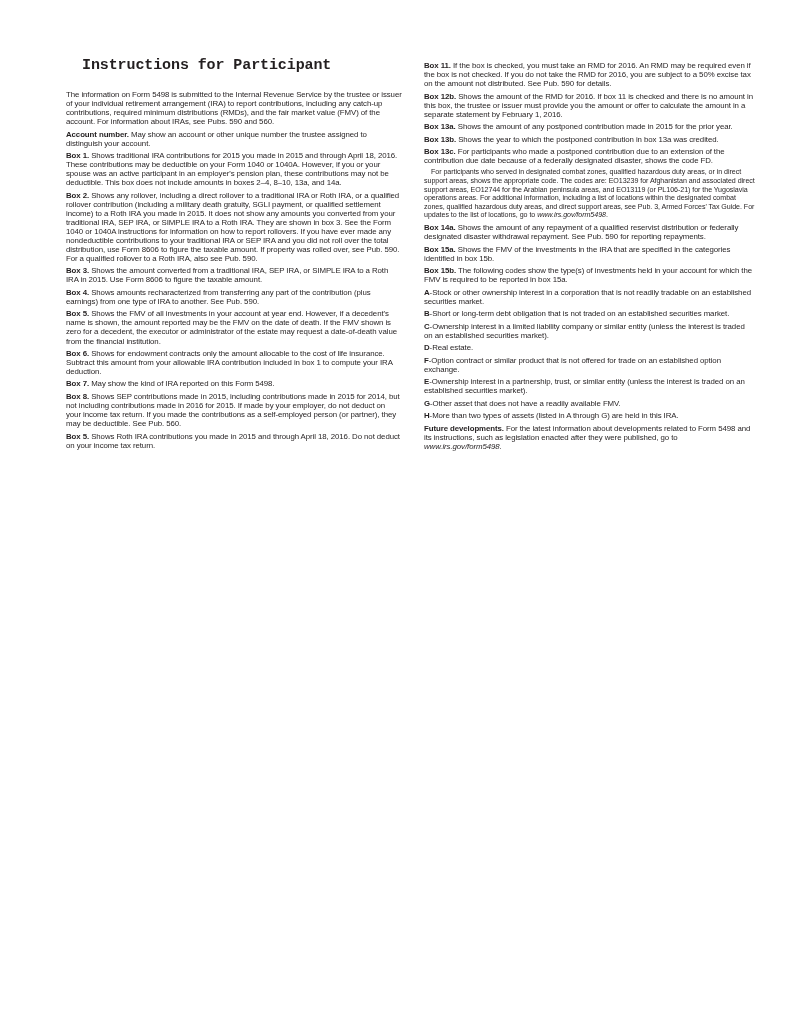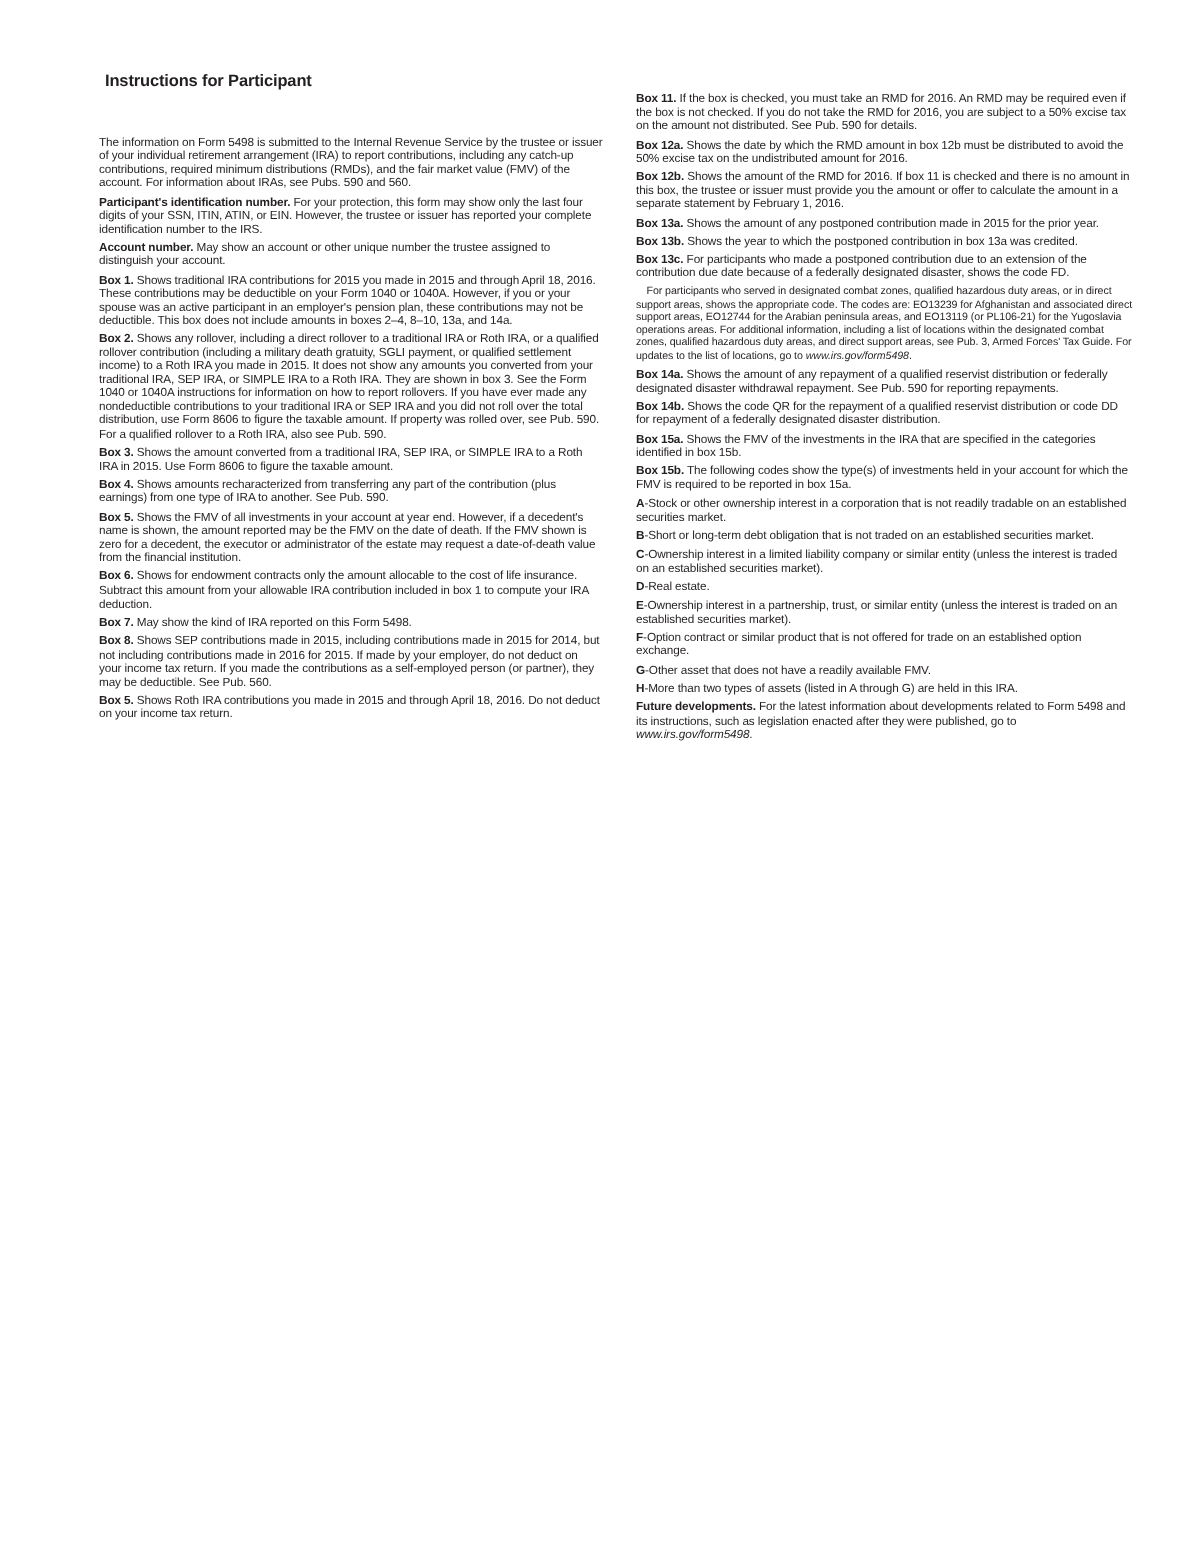--- a/index.html
+++ b/index.html
@@ -1,64 +1,61 @@
 <!DOCTYPE html>
 <html><head>
 <meta charset="utf-8">
 <style>
   html, body { margin: 0; padding: 0; background: #ffffff; }
   body { width: 800px; height: 1035px; position: relative; overflow: hidden;
          font-family: "Liberation Sans", sans-serif; color: #231f20; }
   .page { position: absolute; left: 0; top: 0; width: 800px; height: 1035px; background: #fff; }
-  .title { position: absolute; left: 66px; top: 43px; font-size: 11px; font-weight: bold;
-           letter-spacing: -0.1px; margin: 4px; line-height: 14px; }
+  .title { position: absolute; left: 66px; top: 43px; font-size: 15px; font-weight: bold;
+           letter-spacing: -0.1px; margin: 16px; line-height: 14px; font-family: Liberation Mono, monospace; }
   .col { position: absolute; top: 61px; font-size: 7.85px; line-height: 9.05px; letter-spacing: -0.08px; }
   .col-left { left: 66px; width: 336px; margin-top: 29px; }
   .col-right { left: 424px; width: 331px; }
   .col p { margin: 0 0 3.4px 0; }
   .col b { font-weight: bold; }
   .col i { font-style: italic; }
   .small { font-size: 7.1px; line-height: 8.6px; letter-spacing: -0.05px; text-indent: 7px; }
 </style>
 </head>
 <body>
 
 <div class="page">
   <h1 class="title">Instructions for Participant</h1>
 
   <div class="col col-left">
     <p><span>The information on Form 5498 is submitted to the Internal Revenue Service by the trustee or issuer of your individual retirement arrangement (IRA) to report contributions, including any catch-up contributions, required minimum distributions (RMDs), and the fair market value (FMV) of the account. For information about IRAs, see Pubs. 590 and 560.</span></p>
-    <p><b>Participant's identification number.</b><span> For your protection, this form may show only the last four digits of your SSN, ITIN, ATIN, or EIN. However, the trustee or issuer has reported your complete identification number to the IRS.</span></p>
     <p><b>Account number.</b><span> May show an account or other unique number the trustee assigned to distinguish your account.</span></p>
     <p><b>Box 1.</b><span> Shows traditional IRA contributions for 2015 you made in 2015 and through April 18, 2016. These contributions may be deductible on your Form 1040 or 1040A. However, if you or your spouse was an active participant in an employer's pension plan, these contributions may not be deductible. This box does not include amounts in boxes 2–4, 8–10, 13a, and 14a.</span></p>
     <p><b>Box 2.</b><span> Shows any rollover, including a direct rollover to a traditional IRA or Roth IRA, or a qualified rollover contribution (including a military death gratuity, SGLI payment, or qualified settlement income) to a Roth IRA you made in 2015. It does not show any amounts you converted from your traditional IRA, SEP IRA, or SIMPLE IRA to a Roth IRA. They are shown in box 3. See the Form 1040 or 1040A instructions for information on how to report rollovers. If you have ever made any nondeductible contributions to your traditional IRA or SEP IRA and you did not roll over the total distribution, use Form 8606 to figure the taxable amount. If property was rolled over, see Pub. 590. For a qualified rollover to a Roth IRA, also see Pub. 590.</span></p>
     <p><b>Box 3.</b><span> Shows the amount converted from a traditional IRA, SEP IRA, or SIMPLE IRA to a Roth IRA in 2015. Use Form 8606 to figure the taxable amount.</span></p>
     <p><b>Box 4.</b><span> Shows amounts recharacterized from transferring any part of the contribution (plus earnings) from one type of IRA to another. See Pub. 590.</span></p>
     <p><b>Box 5.</b><span> Shows the FMV of all investments in your account at year end. However, if a decedent's name is shown, the amount reported may be the FMV on the date of death. If the FMV shown is zero for a decedent, the executor or administrator of the estate may request a date-of-death value from the financial institution.</span></p>
     <p><b>Box 6.</b><span> Shows for endowment contracts only the amount allocable to the cost of life insurance. Subtract this amount from your allowable IRA contribution included in box 1 to compute your IRA deduction.</span></p>
     <p><b>Box 7.</b><span> May show the kind of IRA reported on this Form 5498.</span></p>
     <p><b>Box 8.</b><span> Shows SEP contributions made in 2015, including contributions made in 2015 for 2014, but not including contributions made in 2016 for 2015. If made by your employer, do not deduct on your income tax return. If you made the contributions as a self-employed person (or partner), they may be deductible. See Pub. 560.</span></p>
     <p><b>Box 5.</b><span> Shows Roth IRA contributions you made in 2015 and through April 18, 2016. Do not deduct on your income tax return.</span></p>
   </div>
 
   <div class="col col-right">
     <p><b>Box 11.</b><span> If the box is checked, you must take an RMD for 2016. An RMD may be required even if the box is not checked. If you do not take the RMD for 2016, you are subject to a 50% excise tax on the amount not distributed. See Pub. 590 for details.</span></p>
-    <p><b>Box 12a.</b><span> Shows the date by which the RMD amount in box 12b must be distributed to avoid the 50% excise tax on the undistributed amount for 2016.</span></p>
     <p><b>Box 12b.</b><span> Shows the amount of the RMD for 2016. If box 11 is checked and there is no amount in this box, the trustee or issuer must provide you the amount or offer to calculate the amount in a separate statement by February 1, 2016.</span></p>
     <p><b>Box 13a.</b><span> Shows the amount of any postponed contribution made in 2015 for the prior year.</span></p>
     <p><b>Box 13b.</b><span> Shows the year to which the postponed contribution in box 13a was credited.</span></p>
     <p><b>Box 13c.</b><span> For participants who made a postponed contribution due to an extension of the contribution due date because of a federally designated disaster, shows the code FD.</span></p>
     <p class="small"><span>For participants who served in designated combat zones, qualified hazardous duty areas, or in direct support areas, shows the appropriate code. The codes are: EO13239 for Afghanistan and associated direct support areas, EO12744 for the Arabian peninsula areas, and EO13119 (or PL106-21) for the Yugoslavia operations areas. For additional information, including a list of locations within the designated combat zones, qualified hazardous duty areas, and direct support areas, see Pub. 3, Armed Forces' Tax Guide. For updates to the list of locations, go to </span><i>www.irs.gov/form5498</i><span>.</span></p>
     <p><b>Box 14a.</b><span> Shows the amount of any repayment of a qualified reservist distribution or federally designated disaster withdrawal repayment. See Pub. 590 for reporting repayments.</span></p>
-    <p><b>Box 14b.</b><span> Shows the code QR for the repayment of a qualified reservist distribution or code DD for repayment of a federally designated disaster distribution.</span></p>
     <p><b>Box 15a.</b><span> Shows the FMV of the investments in the IRA that are specified in the categories identified in box 15b.</span></p>
     <p><b>Box 15b.</b><span> The following codes show the type(s) of investments held in your account for which the FMV is required to be reported in box 15a.</span></p>
     <p><b>A</b><span>-Stock or other ownership interest in a corporation that is not readily tradable on an established securities market.</span></p>
     <p><b>B</b><span>-Short or long-term debt obligation that is not traded on an established securities market.</span></p>
     <p><b>C</b><span>-Ownership interest in a limited liability company or similar entity (unless the interest is traded on an established securities market).</span></p>
     <p><b>D</b><span>-Real estate.</span></p>
+    <p><b>F</b><span>-Option contract or similar product that is not offered for trade on an established option exchange.</span></p>
     <p><b>E</b><span>-Ownership interest in a partnership, trust, or similar entity (unless the interest is traded on an established securities market).</span></p>
-    <p><b>F</b><span>-Option contract or similar product that is not offered for trade on an established option exchange.</span></p>
     <p><b>G</b><span>-Other asset that does not have a readily available FMV.</span></p>
     <p><b>H</b><span>-More than two types of assets (listed in A through G) are held in this IRA.</span></p>
     <p><b>Future developments.</b><span> For the latest information about developments related to Form 5498 and its instructions, such as legislation enacted after they were published, go to </span><i>www.irs.gov/form5498</i><span>.</span></p>
   </div>
 </div>
 
 </body></html>

